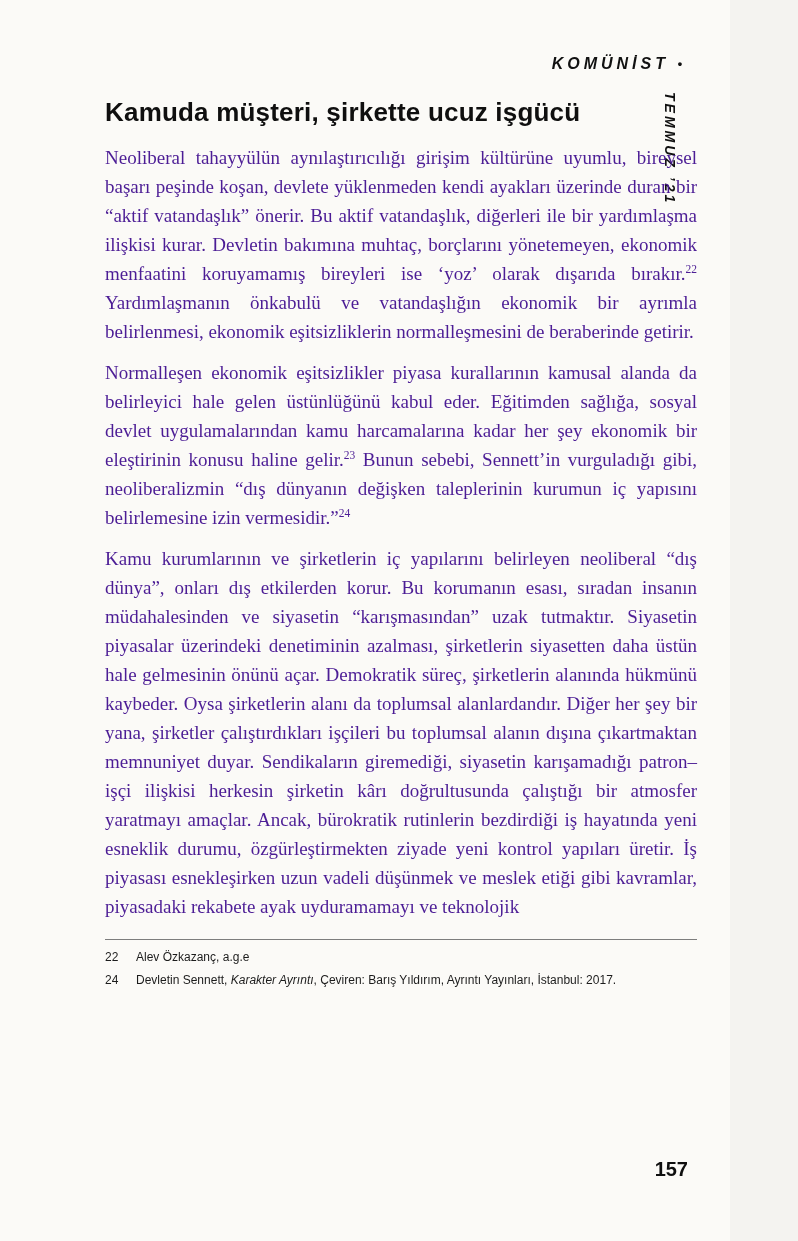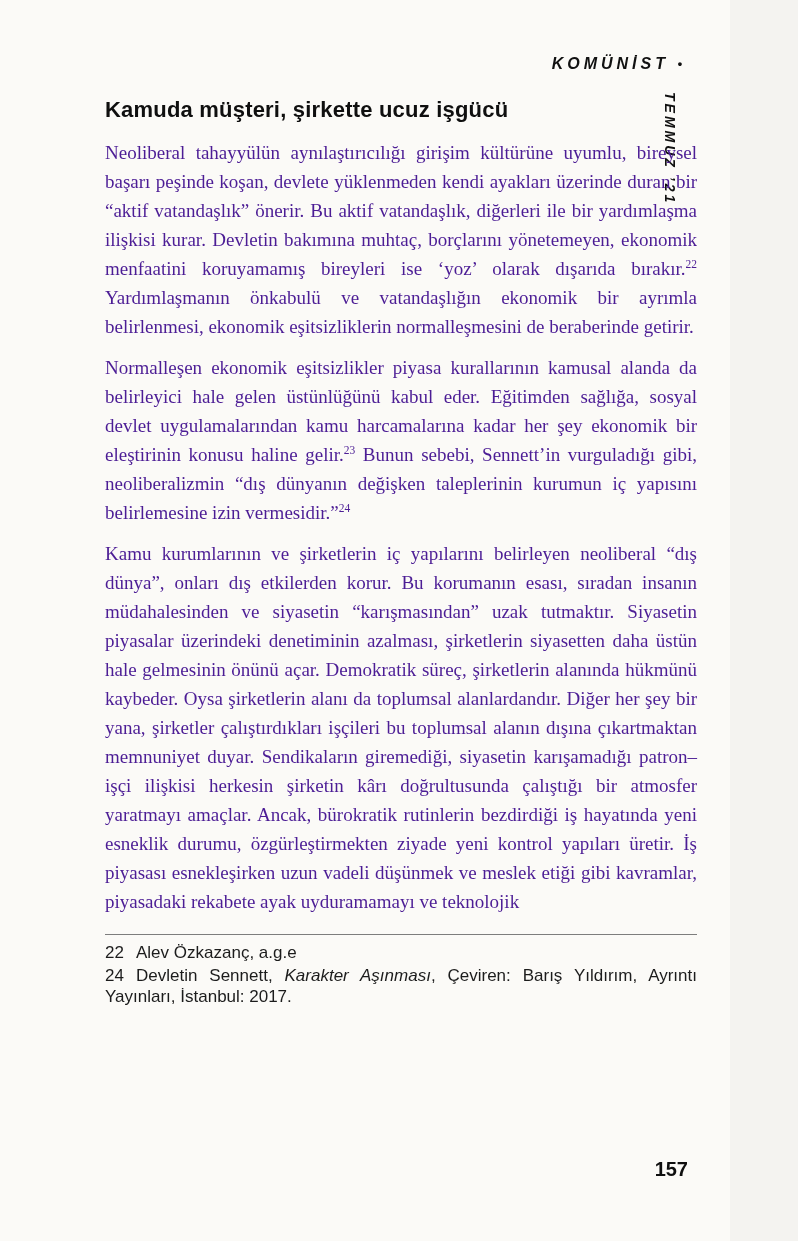--- a/index.html
+++ b/index.html
@@ -42,21 +42,21 @@
     letter-spacing: 3px;
     color: #111;
   }
   .content {
     position: absolute;
     left: 105px; top: 97px;
     width: 592px;
   }
   .heading {
     font-family: "Liberation Sans", sans-serif;
-    font-size: 22px;
+    font-size: 26px;
     font-weight: 700;
     letter-spacing: 0.2px;
     color: #0f0f0f;
     margin-bottom: 15px;
   }
   .body-par {
     font-size: 19px;
     line-height: 29px;
     text-align: justify;
     margin-bottom: 12px;
@@ -64,21 +64,21 @@
   }
   .fn-ref {
     font-size: 11.5px;
     line-height: 0;
   }
   .footnotes {
     margin-top: 18px;
     border-top: 1px solid #7d7d7d;
     padding-top: 7px;
     font-family: "Liberation Sans", sans-serif;
-    font-size: 17px;
+    font-size: 12px;
     line-height: 21px;
     color: #1c1c1c;
   }
   .footnote {
     text-align: justify;
     margin-bottom: 2px;
   }
   .fn-num {
     display: inline-block;
     min-width: 31px;
@@ -107,20 +107,20 @@
     <h1 class="heading">Kamuda müşteri, şirkette ucuz işgücü</h1>
 
     <p class="body-par"><span>Neoliberal tahayyülün aynılaştırıcılığı girişim kültürüne uyumlu, bireysel başarı peşinde koşan, devlete yüklenmeden kendi ayakları üzerinde duran bir “aktif vatandaşlık” önerir. Bu aktif vatandaşlık, diğerleri ile bir yardımlaşma ilişkisi kurar. Devletin bakımına muhtaç, borçlarını yönetemeyen, ekonomik menfaatini koruyamamış bireyleri ise ‘yoz’ olarak dışarıda bırakır.</span><sup class="fn-ref">22</sup><span> Yardımlaşmanın önkabulü ve vatandaşlığın ekonomik bir ayrımla belirlenmesi, ekonomik eşitsizliklerin normalleşmesini de beraberinde getirir.</span></p>
 
     <p class="body-par"><span>Normalleşen ekonomik eşitsizlikler piyasa kurallarının kamusal alanda da belirleyici hale gelen üstünlüğünü kabul eder. Eğitimden sağlığa, sosyal devlet uygulamalarından kamu harcamalarına kadar her şey ekonomik bir eleştirinin konusu haline gelir.</span><sup class="fn-ref">23</sup><span> Bunun sebebi, Sennett’in vurguladığı gibi, neoliberalizmin “dış dünyanın değişken taleplerinin kurumun iç yapısını belirlemesine izin vermesidir.”</span><sup class="fn-ref">24</sup></p>
 
     <p class="body-par"><span>Kamu kurumlarının ve şirketlerin iç yapılarını belirleyen neoliberal “dış dünya”, onları dış etkilerden korur. Bu korumanın esası, sıradan insanın müdahalesinden ve siyasetin “karışmasından” uzak tutmaktır. Siyasetin piyasalar üzerindeki denetiminin azalması, şirketlerin siyasetten daha üstün hale gelmesinin önünü açar. Demokratik süreç, şirketlerin alanında hükmünü kaybeder. Oysa şirketlerin alanı da toplumsal alanlardandır. Diğer her şey bir yana, şirketler çalıştırdıkları işçileri bu toplumsal alanın dışına çıkartmaktan memnuniyet duyar. Sendikaların giremediği, siyasetin karışamadığı patron–işçi ilişkisi herkesin şirketin kârı doğrultusunda çalıştığı bir atmosfer yaratmayı amaçlar. Ancak, bürokratik rutinlerin bezdirdiği iş hayatında yeni esneklik durumu, özgürleştirmekten ziyade yeni kontrol yapıları üretir. İş piyasası esnekleşirken uzun vadeli düşünmek ve meslek etiği gibi kavramlar, piyasadaki rekabete ayak uyduramamayı ve teknolojik</span></p>
 
     <div class="footnotes">
       <p class="footnote"><span class="fn-num">22</span><span>Alev Özkazanç, a.g.e</span></p>
-      <p class="footnote"><span class="fn-num">24</span><span>Devletin Sennett, </span><span class="fn-italic">Karakter Aşınması</span><span>, Çeviren: Barış Yıldırım, Ayrıntı Yayınları, İstanbul: 2017.</span></p>
+      <p class="footnote"><span class="fn-num">24</span><span>Devletin Sennett, </span><span class="fn-italic">Karakter Ayrıntı</span><span>, Çeviren: Barış Yıldırım, Ayrıntı Yayınları, İstanbul: 2017.</span></p>
     </div>
 
   </div>
 
   <div class="page-number">157</div>
 
 </div>
 
 </body></html>

